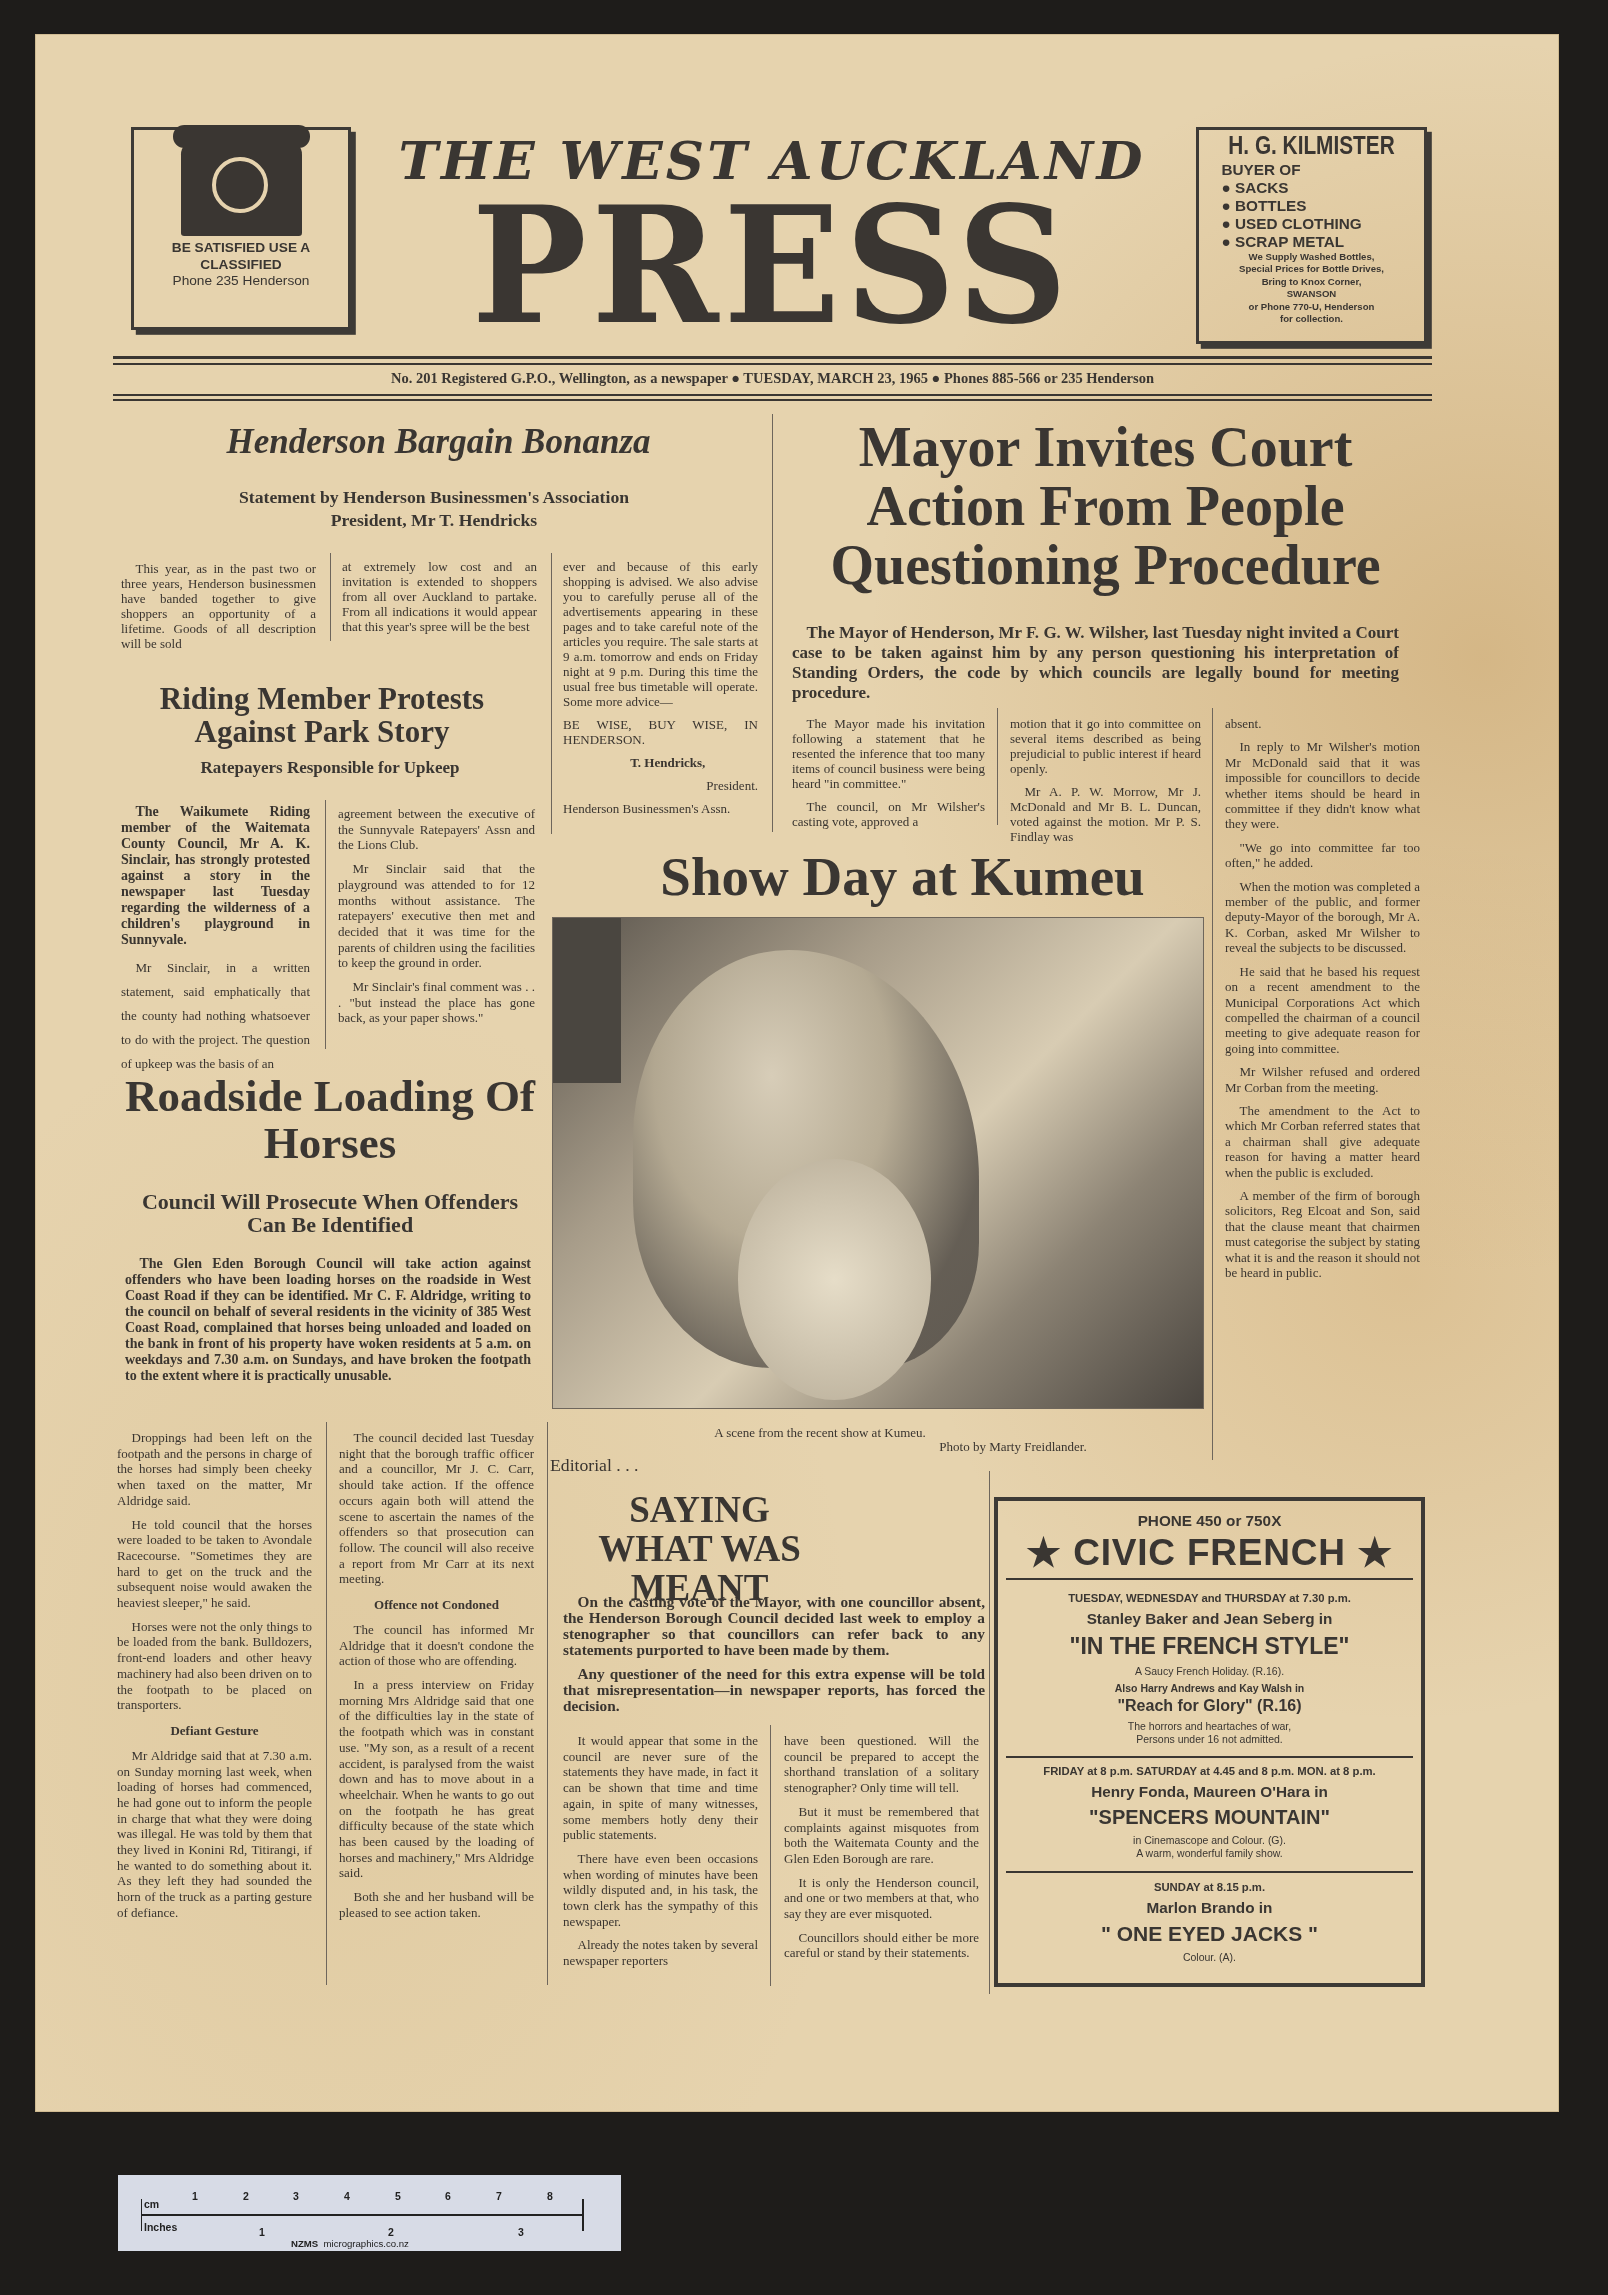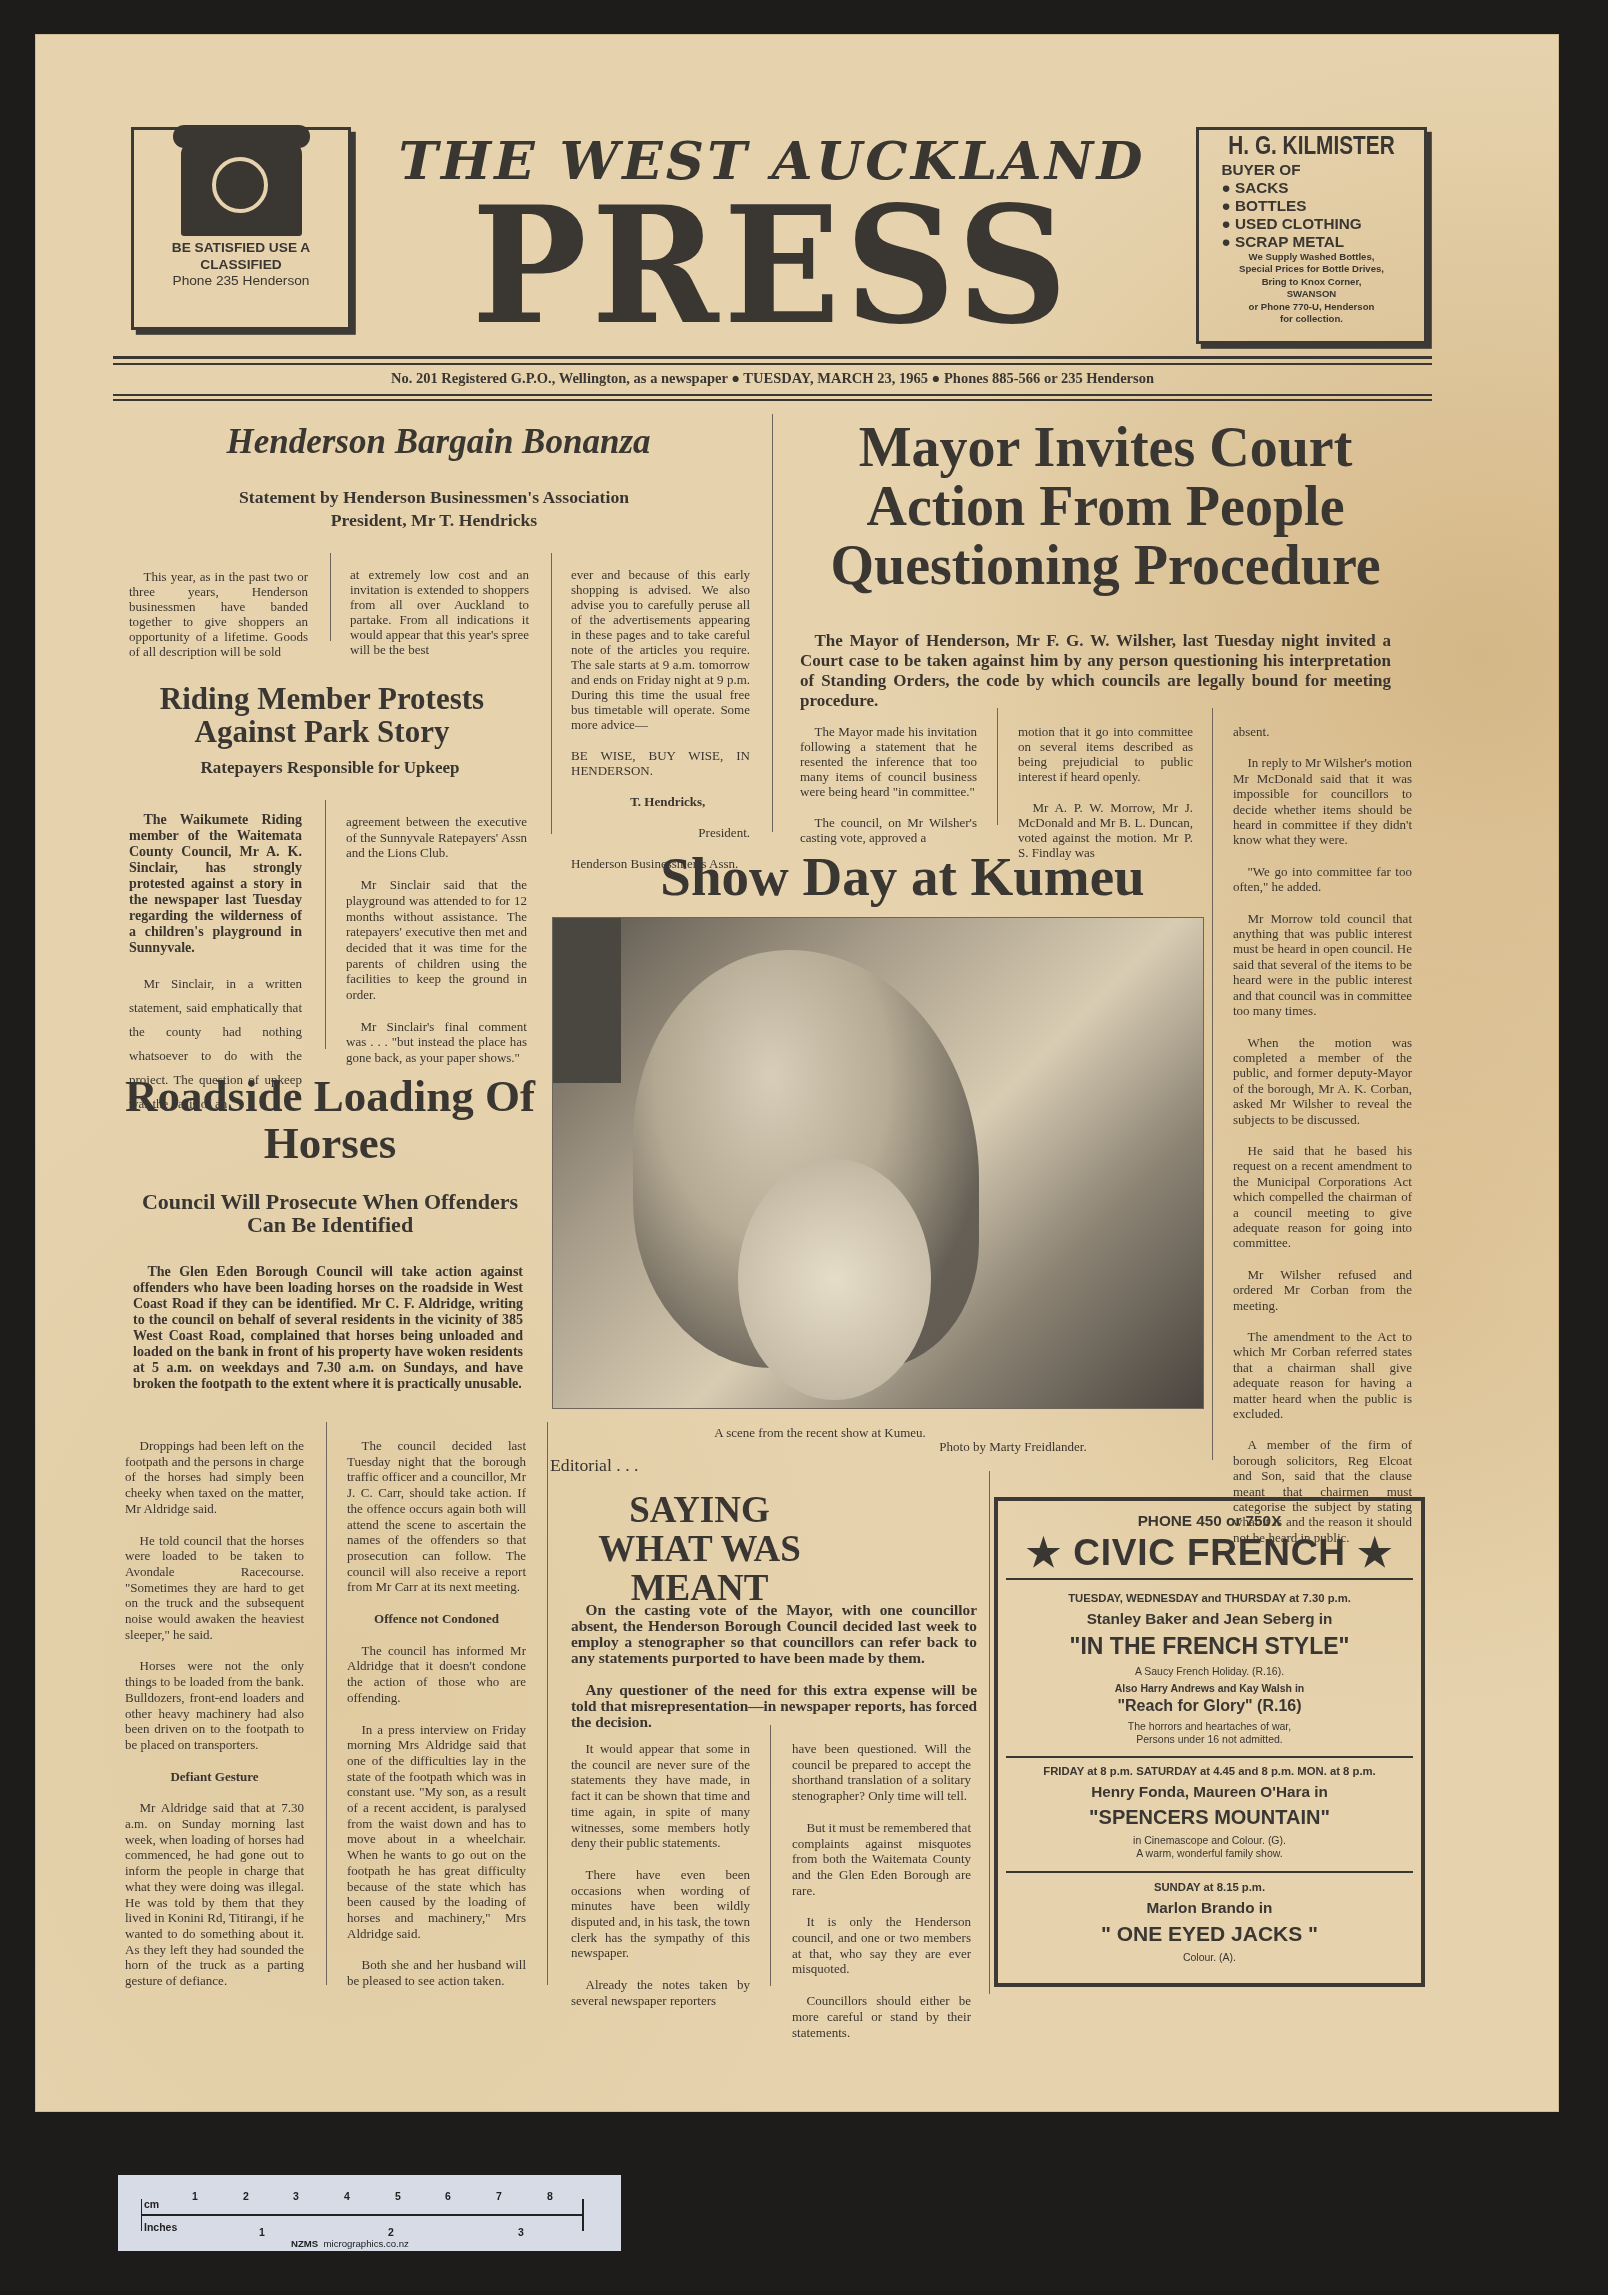--- a/index.html
+++ b/index.html
@@ -21,21 +21,21 @@
   .kil-title { font-family:"Liberation Sans", sans-serif; font-weight:bold; font-size:26px; text-align:center; transform:scaleX(0.8); color:#3a3632; }
   .kil-line { font-family:"Liberation Sans", sans-serif; font-weight:bold; font-size:15.3px; color:#3a3632; }
   .kil-small { font-family:"Liberation Sans", sans-serif; font-weight:bold; font-size:9.6px; text-align:center; line-height:1.3; color:#3a3632; }
   .rule { position:absolute; height:2.4px; background:#3a3632; }
   .dateline { font-family:"Liberation Serif", serif; font-weight:bold; font-size:14.5px; text-align:center; color:#3a3632; }
   .col-rule { position:absolute; width:0.8px; background:#6e665c; }
   .h-italic { font-family:"Liberation Serif", serif; font-weight:bold; font-style:italic; font-size:35px; text-align:center; color:#3a3632; }
   .h-sub { font-family:"Liberation Serif", serif; font-weight:bold; font-size:17.7px; text-align:center; line-height:1.3; color:#3a3632; }
   .h-big { font-family:"Liberation Serif", serif; font-weight:bold; text-align:center; color:#3a3632; line-height:1.05; }
   .body { font-family:"Liberation Serif", serif; font-size:13px; line-height:15px; text-align:justify; color:#3a3530; margin:0; }
-  .body p { margin:16px; text-indent:14.5px; }
+  .body p { margin:8px; text-indent:14.5px; }
   .body.bold { font-weight:bold; font-size:14px; line-height:16px; }
   .subhead { font-family:"Liberation Serif", serif; font-weight:bold; font-size:13px; text-align:center; margin:9.6px 0; }
   .caption { font-family:"Liberation Serif", serif; font-size:13px; color:#3a3530; }
   .photo { background:linear-gradient(135deg, #5a544c 0%, #a79c89 30%, #d8ccb3 55%, #8c8374 75%, #4a453f 100%); border:0.8px solid #6e665c; }
   .photo .dark-l { position:absolute; left:0; top:0; width:68px; height:165px; background:#4a4640; }
   .photo .figure { position:absolute; left:80px; top:32px; width:346px; height:418px; border-radius:45% 55% 30% 40%; background:radial-gradient(ellipse at 40% 30%, #dcd2bd 0%, #b5aa93 40%, #5c564e 75%); opacity:0.9; }
   .photo .sheep { position:absolute; left:185px; top:241px; width:193px; height:241px; border-radius:50%; background:radial-gradient(circle, #e6ddc8, #b8ad98); }
   .civic { font-family:"Liberation Sans", sans-serif; color:#3a3632; text-align:center; }
   .civic .phone { font-weight:bold; font-size:15.3px; margin-top:11.3px; }
   .civic .title { font-weight:bold; font-size:37px; letter-spacing:0.8px; display:flex; align-items:center; justify-content:center; gap:11.3px; border-bottom:2.4px solid #3a3632; margin:0 8px; padding-bottom:3.2px; }
@@ -160,21 +160,20 @@
 <div class="col-rule" style="left:997px;top:708px;height:117px;"></div>
 <div class="abs body" style="left:1002px;top:708px;width:207px;">
   <p style="text-indent:0">motion that it go into committee on several items described as being prejudicial to public interest if heard openly.</p>
   <p>Mr A. P. W. Morrow, Mr J. McDonald and Mr B. L. Duncan, voted against the motion. Mr P. S. Findlay was</p>
 </div>
 <div class="col-rule" style="left:1212px;top:708px;height:752px;"></div>
 <div class="abs body" style="left:1217px;top:708px;width:211px;line-height:15.4px;">
   <p style="text-indent:0">absent.</p>
   <p>In reply to Mr Wilsher's motion Mr McDonald said that it was impossible for councillors to decide whether items should be heard in committee if they didn't know what they were.</p>
   <p>"We go into committee far too often," he added.</p>
-  <p>Mr Morrow told council that anything that was public interest must be heard in open council. He said that several of the items to be heard were in the public interest and that council was in committee too many times.</p>
   <p>When the motion was completed a member of the public, and former deputy-Mayor of the borough, Mr A. K. Corban, asked Mr Wilsher to reveal the subjects to be discussed.</p>
   <p>He said that he based his request on a recent amendment to the Municipal Corporations Act which compelled the chairman of a council meeting to give adequate reason for going into committee.</p>
   <p>Mr Wilsher refused and ordered Mr Corban from the meeting.</p>
   <p>The amendment to the Act to which Mr Corban referred states that a chairman shall give adequate reason for having a matter heard when the public is excluded.</p>
   <p>A member of the firm of borough solicitors, Reg Elcoat and Son, said that the clause meant that chairmen must categorise the subject by stating what it is and the reason it should not be heard in public.</p>
 </div>
 
 <div class="abs h-big" style="left:577px;top:848px;width:651px;font-size:55px;">Show Day at Kumeu</div>
 <div class="abs photo" style="left:552px;top:917px;width:650px;height:490px;">
   <div class="dark-l"></div>

